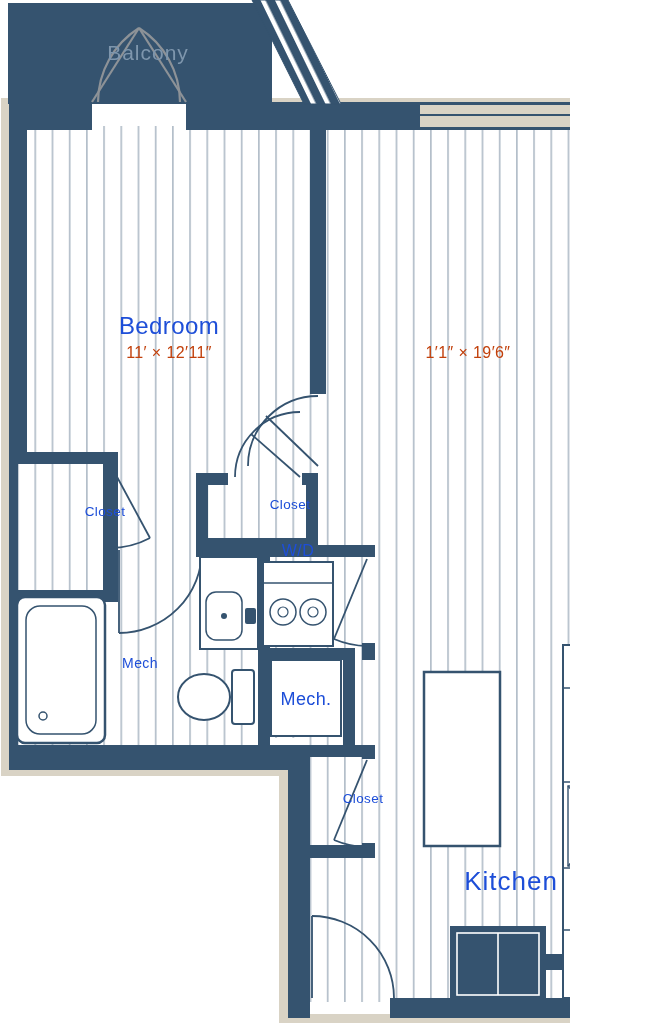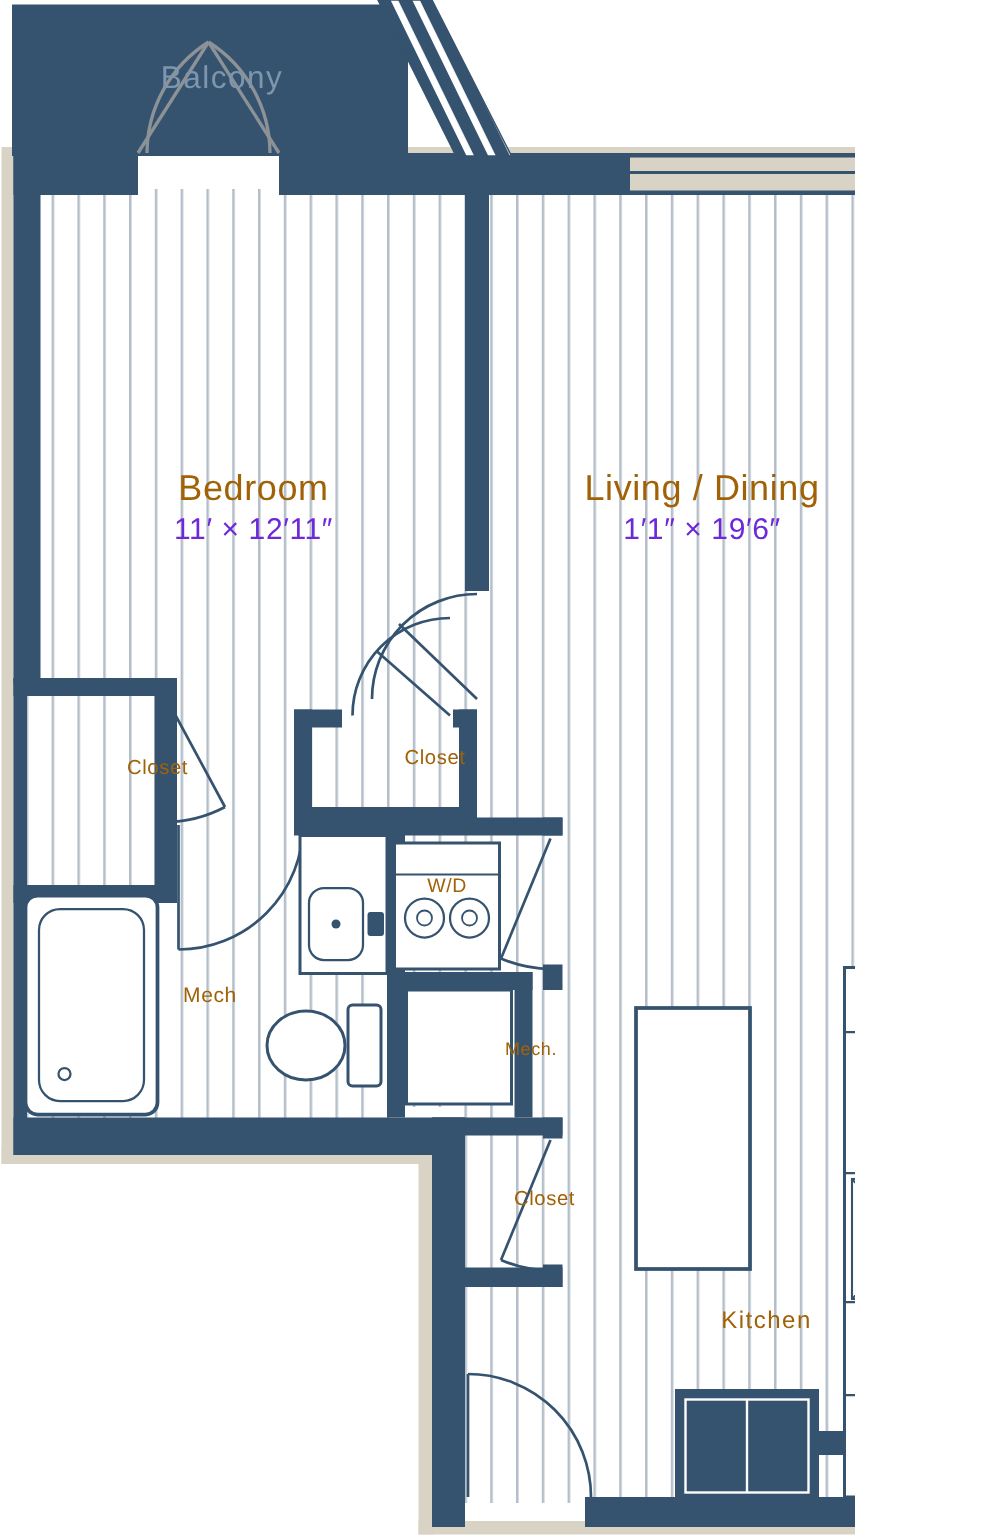--- a/index.html
+++ b/index.html
@@ -3,37 +3,37 @@
 <meta charset="utf-8">
 <style>
   html,body{margin:0;padding:0;background:#ffffff;}
   .plan{
     position:relative;width:570px;height:1024px;background:#ffffff;
     font-family:Liberation Sans, sans-serif;overflow:hidden;
   }
   .plan svg{position:absolute;left:0;top:0;}
   .lbl{
     position:absolute;transform:translate(-50%,-50%);
-    color:#a16207;white-space:nowrap;line-height:1;letter-spacing:.4px;
+    color:#1d4ed8;white-space:nowrap;line-height:1;letter-spacing:.4px;
   }
   .lbl-balcony{left:148px;top:52px;font-size:21px;color:#7e96ad;letter-spacing:1px;}
   .lbl-room{font-size:24px;}
-  .lbl-dims{font-size:20px;color:#6d28d9;}
+  .lbl-dims{font-size:16px;color:#c2410c;}
   .lbl-bedroom{left:169px;top:326px;}
   .lbl-bedroom-dims{left:169px;top:353px;}
   .lbl-living{left:468px;top:326px;}
   .lbl-living-dims{left:468px;top:353px;}
   .lbl-small{font-size:13.5px;margin-left:33px;}
   .lbl-closet-bedroom{left:72px;top:512px;}
   .lbl-closet-hall{left:257px;top:505px;}
   .lbl-bath{left:140px;top:663px;font-size:14px;}
-  .lbl-wd{left:298px;top:590px;font-size:13px;}
-  .lbl-mech{left:306px;top:699px;font-size:12px;margin-left:48px;}
+  .lbl-wd{left:298px;top:551px;font-size:16px;}
+  .lbl-mech{left:306px;top:699px;font-size:18px;}
   .lbl-closet-lower{left:330px;top:799px;}
-  .lbl-kitchen{left:511px;top:881px;font-size:16px;letter-spacing:1px;}
+  .lbl-kitchen{left:511px;top:881px;font-size:26px;letter-spacing:1px;}
 </style>
 </head>
 <body>
 
 <div class="plan">
 
 <svg width="667" height="1024" viewBox="0 0 667 1024">
   <defs>
     <pattern id="fl" width="17.2" height="12" patternUnits="userSpaceOnUse">
       <rect width="17.2" height="12" fill="#ffffff"></rect>
@@ -223,21 +223,20 @@
     <rect x="450" y="926" width="96" height="76" fill="#35536f"></rect>
     <rect x="457" y="933" width="82" height="62" fill="none" stroke="#ffffff" stroke-width="1.6"></rect>
     <line x1="498" y1="933" x2="498" y2="995" stroke="#ffffff" stroke-width="1.6"></line>
   </g>
   <rect x="546" y="954" width="16" height="16" fill="#35536f"></rect>
 </svg>
 
   <div class="lbl lbl-balcony">Balcony</div>
   <div class="lbl lbl-room lbl-bedroom">Bedroom</div>
   <div class="lbl lbl-dims lbl-bedroom-dims">11′ × 12′11″</div>
-  <div class="lbl lbl-room lbl-living">Living / Dining</div>
   <div class="lbl lbl-dims lbl-living-dims">1′1″ × 19′6″</div>
   <div class="lbl lbl-small lbl-closet-bedroom">Closet</div>
   <div class="lbl lbl-small lbl-closet-hall">Closet</div>
   <div class="lbl lbl-bath">Mech</div>
   <div class="lbl lbl-wd">W/D</div>
   <div class="lbl lbl-mech">Mech.</div>
   <div class="lbl lbl-small lbl-closet-lower">Closet</div>
   <div class="lbl lbl-kitchen">Kitchen</div>
 
 </div>

